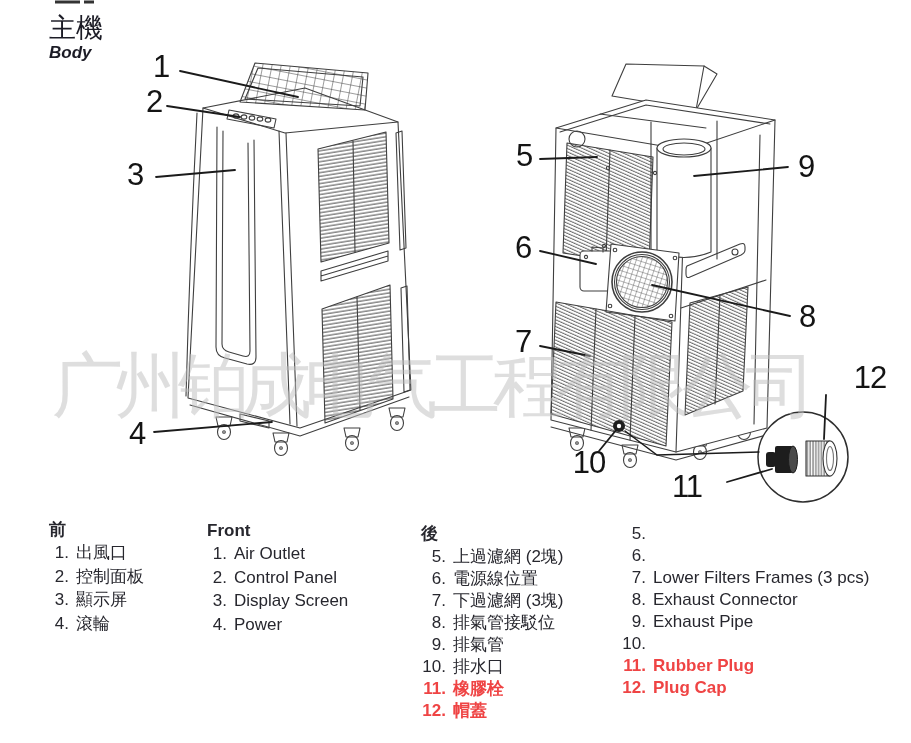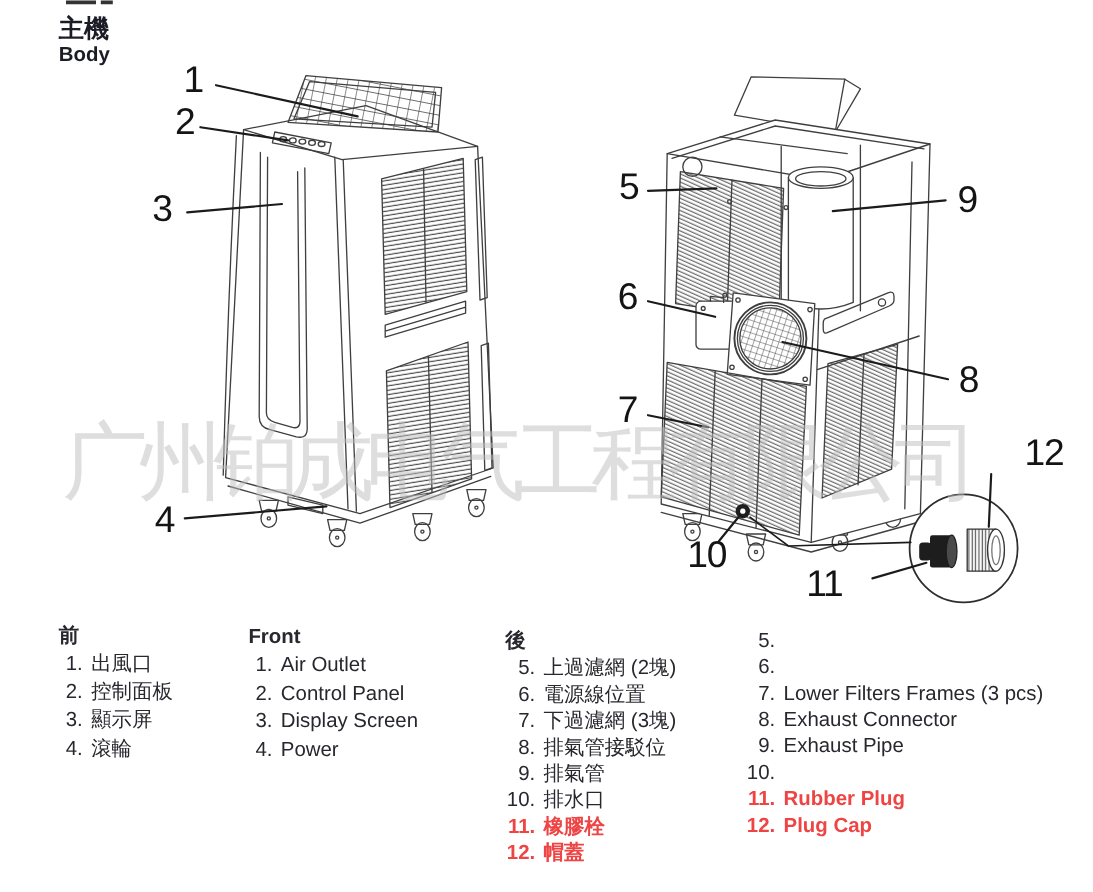--- a/index.html
+++ b/index.html
@@ -7,22 +7,22 @@
     position:relative;width:911px;height:743px;background:#ffffff;overflow:hidden;
     font-family:"Liberation Sans","DejaVu Sans",sans-serif;color:#222;
   }
   .diagram-svg{position:absolute;left:0;top:0;width:911px;height:743px;}
   .watermark{
     position:absolute;left:52px;top:350px;font-size:71px;line-height:1;
     color:#bfbfbf;opacity:.5;letter-spacing:-8px;white-space:nowrap;
     pointer-events:none;z-index:3;
   }
   .title{position:absolute;left:49px;top:13px;color:#1c1c26;z-index:4;}
-  .t-zh{font-size:21px;font-weight:bold;line-height:1.15;}
-  .t-en{font-size:17px;font-weight:bold;line-height:1.1;}
+  .t-zh{font-size:27px;font-weight:normal;line-height:1.15;}
+  .t-en{font-size:17px;font-weight:bold;line-height:1.1;font-style:italic;}
   .callout{
     position:absolute;transform:translate(-50%,-50%);font-size:31px;line-height:1;
     color:#141414;z-index:4;letter-spacing:-1px;
   }
   .legend-col{position:absolute;color:#27272e;font-size:17px;line-height:1.08;z-index:4;}
   .legend-col .hdr{font-weight:bold;margin-bottom:5px;display:block;}
   .row{display:flex;align-items:baseline;}
   .front-col .row{margin-bottom:5.2px;}
   .back-col .row{margin-bottom:3.6px;}
   .num{text-align:right;margin-right:7px;flex:0 0 auto;}

